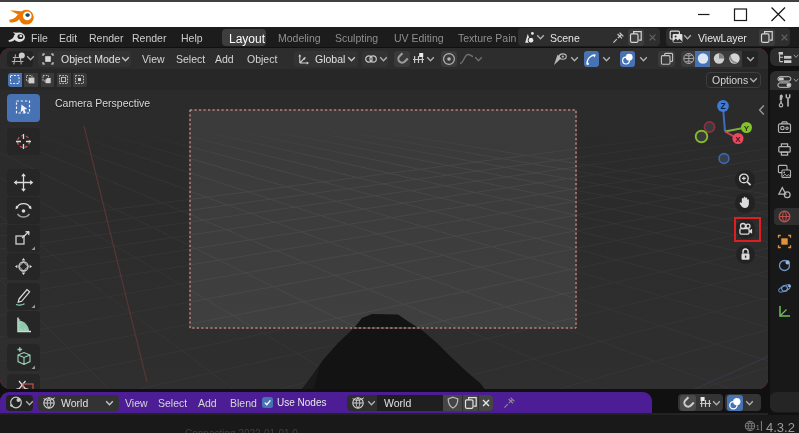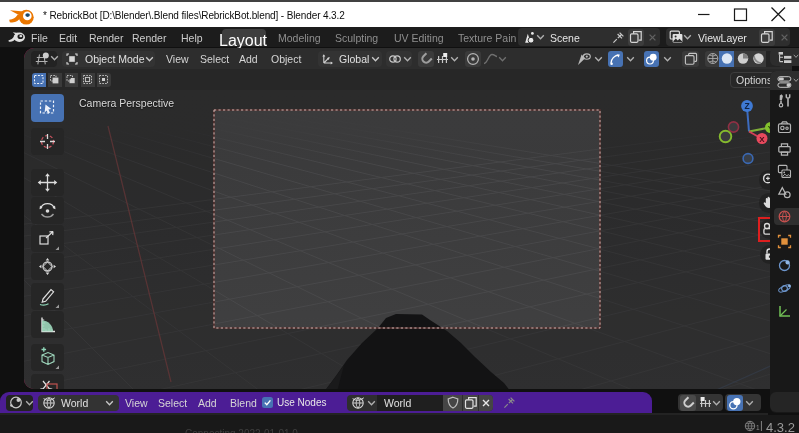--- a/index.html
+++ b/index.html
@@ -3,21 +3,21 @@
 *{margin:0;padding:0;box-sizing:border-box;}
 html,body{width:799px;height:433px;overflow:hidden;background:#101010;
 font-family:"Liberation Sans",sans-serif;-webkit-font-smoothing:antialiased;}
 .abs{position:absolute;}
 #page{position:relative;width:799px;height:433px;background:#101010;}
 #title{left:0;top:0;width:799px;height:27px;background:#ffffff;border-top:2px solid #414141;}
 #topbar{left:0;top:27px;width:799px;height:20px;background:#1c1c1c;}
 .menu{top:5px;font-size:10.5px;color:#cccccc;}
 .tab{top:5px;font-size:10.5px;color:#8f8f8f;}
 .pill{background:#2e2e2e;border-radius:4px;height:18px;top:1px;}
-#vp{left:0;top:48px;width:768px;height:341px;background:#be185d;border-radius:10px;overflow:hidden;margin-left:24px;}
+#vp{left:0;top:48px;width:768px;height:341px;background:#be185d;border-radius:10px;overflow:hidden;}
 #vphead{left:0;top:0;width:768px;height:21px;background:#2d2d2d;}
 #vptool{left:0;top:21px;width:768px;height:21px;background:#272727;text-decoration:underline;}
 .hmenu{top:5px;font-size:10.5px;color:#d5d5d5;}
 .widget{background:#333333;border-radius:4px;height:16px;top:2.5px;color:#e2e2e2;}
 .lbl{font-size:10.5px;color:#e0e0e0;}
 #outliner{left:770px;top:48px;width:29px;height:18px;background:#2d2d2d;border-radius:6px 0 0 6px;}
 #props{left:770px;top:71px;width:29px;height:342px;background:#181818;border-radius:6px 0 0 6px;overflow:hidden;}
 #shader{left:0;top:392px;width:652px;height:21px;background:#4c1d95;border-radius:9px 9px 0 0;}
 #status{left:0;top:415px;width:799px;height:18px;background:#191919;}
 svg{display:block;}
@@ -25,21 +25,20 @@
 <div id="page">
 
 <div id="title" class="abs">
   <svg class="abs" style="left:9px;top:4px" width="27" height="19" viewBox="0 0 27 19">
      <path d="M1,4.2 L14.5,5.6 L10.8,9.4 Z" fill="#eb7700"></path>
      <circle cx="17.3" cy="11.2" r="7.4" fill="#eb7700"></circle>
      <circle cx="18.3" cy="9.9" r="4.3" fill="#ffffff"></circle>
      <ellipse cx="18.6" cy="9.1" rx="2.3" ry="1.8" fill="#1d4a6b"></ellipse>
      <path d="M0.2,13.8 Q5.8,13.4 8.8,8.6 L12.6,10 Q8.6,17.6 0.8,16.2 Z" fill="#eb7700"></path>
   </svg>
-  <div class="abs" style="left:43px;top:7.5px;font-size:10px;letter-spacing:-0.12px;color:#0d0d0d;">* RebrickBot [D:\Blender\.Blend files\RebrickBot.blend] - Blender 4.3.2</div>
   <svg class="abs" style="left:697px;top:0" width="14" height="27" viewBox="0 0 14 27">
         <line x1="1" y1="12.5" x2="12.5" y2="12.5" stroke="#1a1a1a" stroke-width="1.2"></line>
       </svg>
   <svg class="abs" style="left:733px;top:0" width="15" height="27" viewBox="0 0 15 27">
         <rect x="1.5" y="7" width="12" height="11.5" fill="none" stroke="#1a1a1a" stroke-width="1.2"></rect>
       </svg>
   <svg class="abs" style="left:770px;top:0" width="17" height="27" viewBox="0 0 17 27">
         <path d="M1.5,5.5 L15,19 M15,5.5 L1.5,19" stroke="#1a1a1a" stroke-width="1.3"></path>
       </svg>
 </div>
@@ -51,21 +50,21 @@
     <ellipse cx="12.8" cy="6.2" rx="1.4" ry="1.1" fill="#dedede"></ellipse>
     <path d="M0.4,10.4 Q4,9.6 6.2,6.7 L8.9,7.6 Q5,12.6 0.7,11.6 Z" fill="#dedede"></path>
     <path d="M4.8,2.2 L10.6,3.1 L8.7,5.4 Z" fill="#dedede"></path>
   </svg>
   <div class="abs menu" style="left:31px">File</div>
   <div class="abs menu" style="left:59px">Edit</div>
   <div class="abs menu" style="left:89px">Render</div>
   <div class="abs menu" style="left:132px">Render</div>
   <div class="abs menu" style="left:181px">Help</div>
   <div class="abs" style="left:222px;top:1.5px;width:44px;height:17px;background:#3e3e3e;border-radius:4px;"></div>
-  <div class="abs" style="left:219px;top:5px;font-size:16px;color:#fdfdfd">Layout</div>
+  <div class="abs" style="left:229px;top:5px;font-size:12px;color:#fdfdfd">Layout</div>
   <div class="abs tab" style="left:278px">Modeling</div>
   <div class="abs tab" style="left:335px">Sculpting</div>
   <div class="abs tab" style="left:394px">UV Editing</div>
   <div class="abs tab" style="left:458px">Texture Pain</div>
   <div class="abs pill" style="left:518px;width:142px;"></div>
   <svg class="abs" style="left:521px;top:3px" width="15" height="15" viewBox="0 0 15 15">
     <path d="M4.2 12.8 L6.8 3.8 L9.6 12.8 Z" fill="#e8e8e8"></path>
     <circle cx="10" cy="10.2" r="2.9" fill="#e8e8e8" stroke="#1c1c1c" stroke-width="0.9"></circle>
     <circle cx="11.4" cy="3.4" r="1.4" fill="#e8e8e8"></circle>
   </svg>

